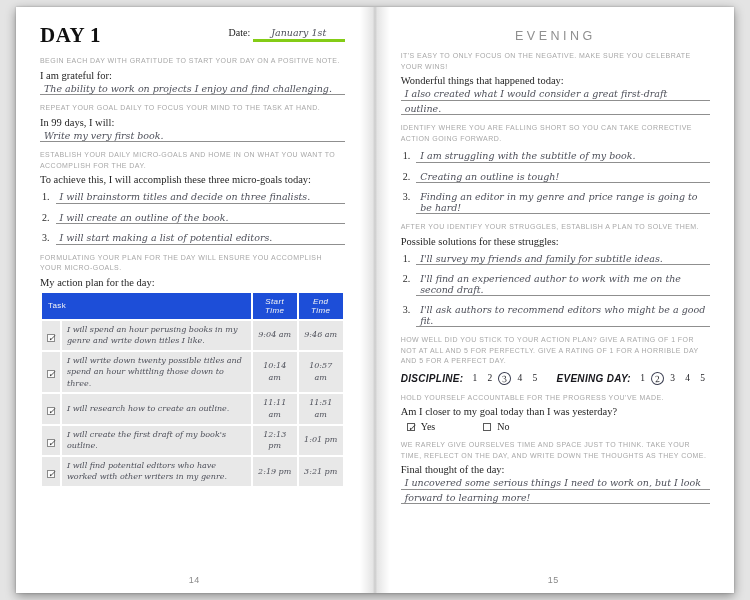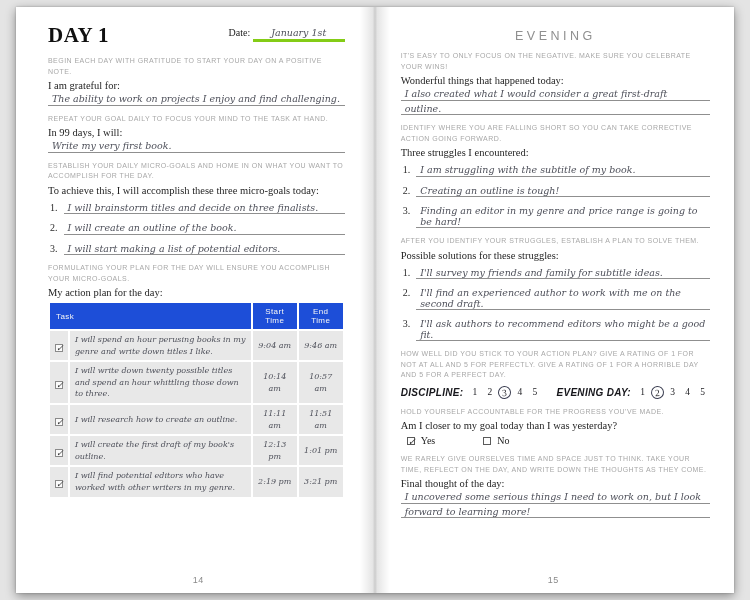--- a/index.html
+++ b/index.html
@@ -16,21 +16,21 @@
     box-shadow:0 3px 10px rgba(0,0,0,.4), 0 0 2px rgba(0,0,0,.25);
   }
   .gutter {
     position:absolute; top:0; bottom:0; left:50%; width:30px;
     transform:translateX(-50%); pointer-events:none;
     background:linear-gradient(90deg, rgba(0,0,0,0) 0%, rgba(0,0,0,.10) 42%,
       rgba(0,0,0,.20) 50%, rgba(0,0,0,.10) 58%, rgba(0,0,0,0) 100%);
     z-index:5;
   }
   .page { flex:1; position:relative; padding:16px 24px 26px 24px; }
-  .page.left  { padding-right:28px;margin-left:8px; }
+  .page.left  { padding-right:28px; }
   .page.right { padding-left:28px; }
 
   .page-head { display:flex; justify-content:space-between; align-items:flex-start; }
   .daytitle {
     font-family:"Liberation Serif", serif; font-weight:bold;
     font-size:21px; letter-spacing:.5px; color:#101010;
   }
   .datewrap { font-family:"Liberation Serif", serif; font-size:10px; color:#222; margin-top:4px; }
   .dateline {
     display:inline-block; width:92px; border-bottom:3px solid #84cc16;
@@ -59,21 +59,21 @@
   .linegroup .line { margin-top:1px; }
   .numitem { display:flex; gap:6px; margin:5px 0 7px 2px; }
   .numitem .num { font-family:"Liberation Serif", serif; font-size:10px; color:#2a2a2a; padding-top:1px; }
   .numitem .line { flex:1; }
 
   table.plan-table { width:100%; border-collapse:separate; border-spacing:2px; margin-top:3px; }
   .plan-table th {
     background:#1d4ed8; color:#f5f5f5; font-weight:400;
     font-size:8px; letter-spacing:.4px; padding:4px 6px; text-align:left;
   }
-  .plan-table th.center { text-align:center; }
+  .plan-table th.center { text-align:center;font-style:italic; }
   .plan-table td { background:#e8e8e8; padding:3px 5px; vertical-align:middle; line-height:1.45; }
   .plan-table td.task { font-size:8px; }
   .plan-table td.time { width:44px; text-align:center; font-size:8px; }
   .plan-table td.check { width:16px; text-align:center; }
   .cb {
     display:inline-block; width:8px; height:8px; border:1px solid #8a8a8a;
     background:#fbfbfb; font-family:"DejaVu Serif", serif; font-style:italic;
     font-size:9px; line-height:7px; color:#3f3f3f;
   }
 
@@ -192,21 +192,20 @@
     <h2 class="sectionhead" style="margin-top:6px;text-align:center;">EVENING</h2>
 
     <p class="instr">It's easy to only focus on the negative. Make sure you celebrate your wins!</p>
     <p class="label">Wonderful things that happened today:</p>
     <div class="linegroup">
       <div class="line hw">I also created what I would consider a great first-draft</div>
       <div class="line hw">outline.</div>
     </div>
 
     <p class="instr">Identify where you are falling short so you can take corrective action going forward.</p>
-    <p class="label">Three struggles I encountered:</p>
     <div class="numitem">
       <span class="num">1.</span>
       <div class="line hw">I am struggling with the subtitle of my book.</div>
     </div>
     <div class="numitem">
       <span class="num">2.</span>
       <div class="line hw">Creating an outline is tough!</div>
     </div>
     <div class="numitem">
       <span class="num">3.</span>

